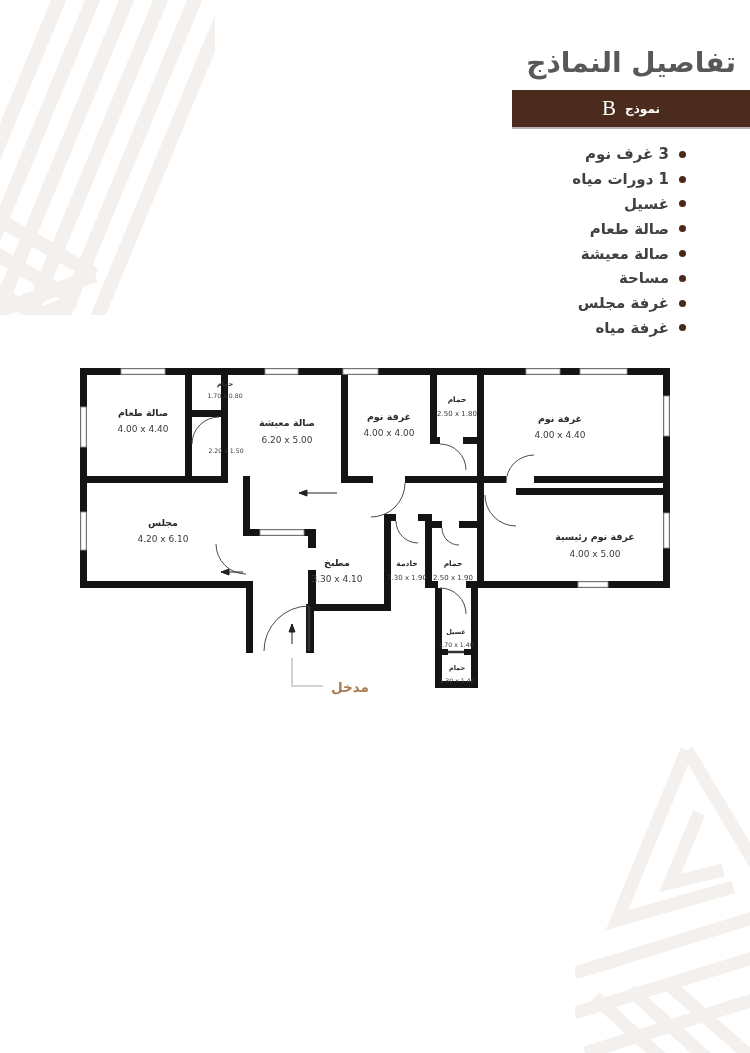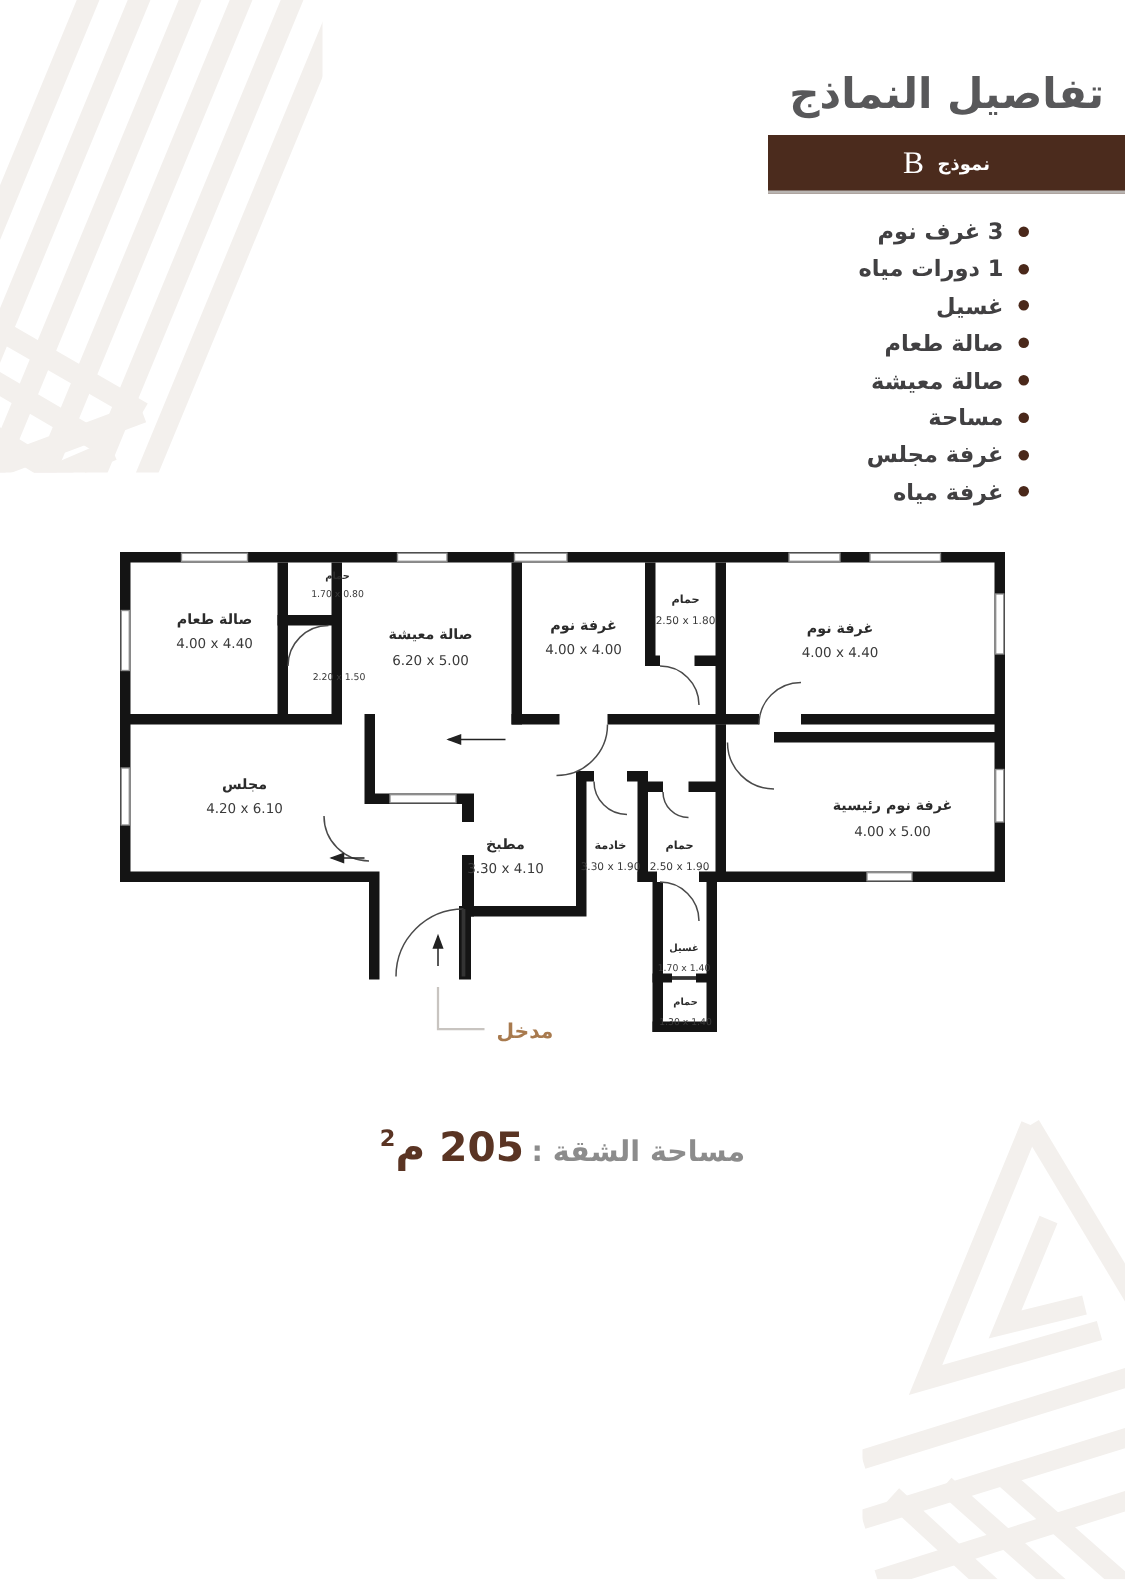--- a/index.html
+++ b/index.html
@@ -240,18 +240,14 @@
       <text class="rdims-xs" x="381" y="291">1.70 x 1.40</text>
 
       <text class="rname-xs" x="382" y="314">حمام</text>
       <text class="rdims-xs" x="382" y="327">1.30 x 1.40</text>
     </g>
 
     <polyline points="217,302 217,330 248,330" fill="none" stroke="#c8c4c0" stroke-width="1.5"></polyline>
     <text class="entr" x="256" y="336" text-anchor="start">مدخل</text>
   </svg>
 
-  <div class="area-line">
-    <span class="area-label">مساحة الشقة :</span>
-    <span class="area-value"><span>205</span> <span>م</span><sup>2</sup></span>
-  </div>
 
 </div>
 
 </body></html>

